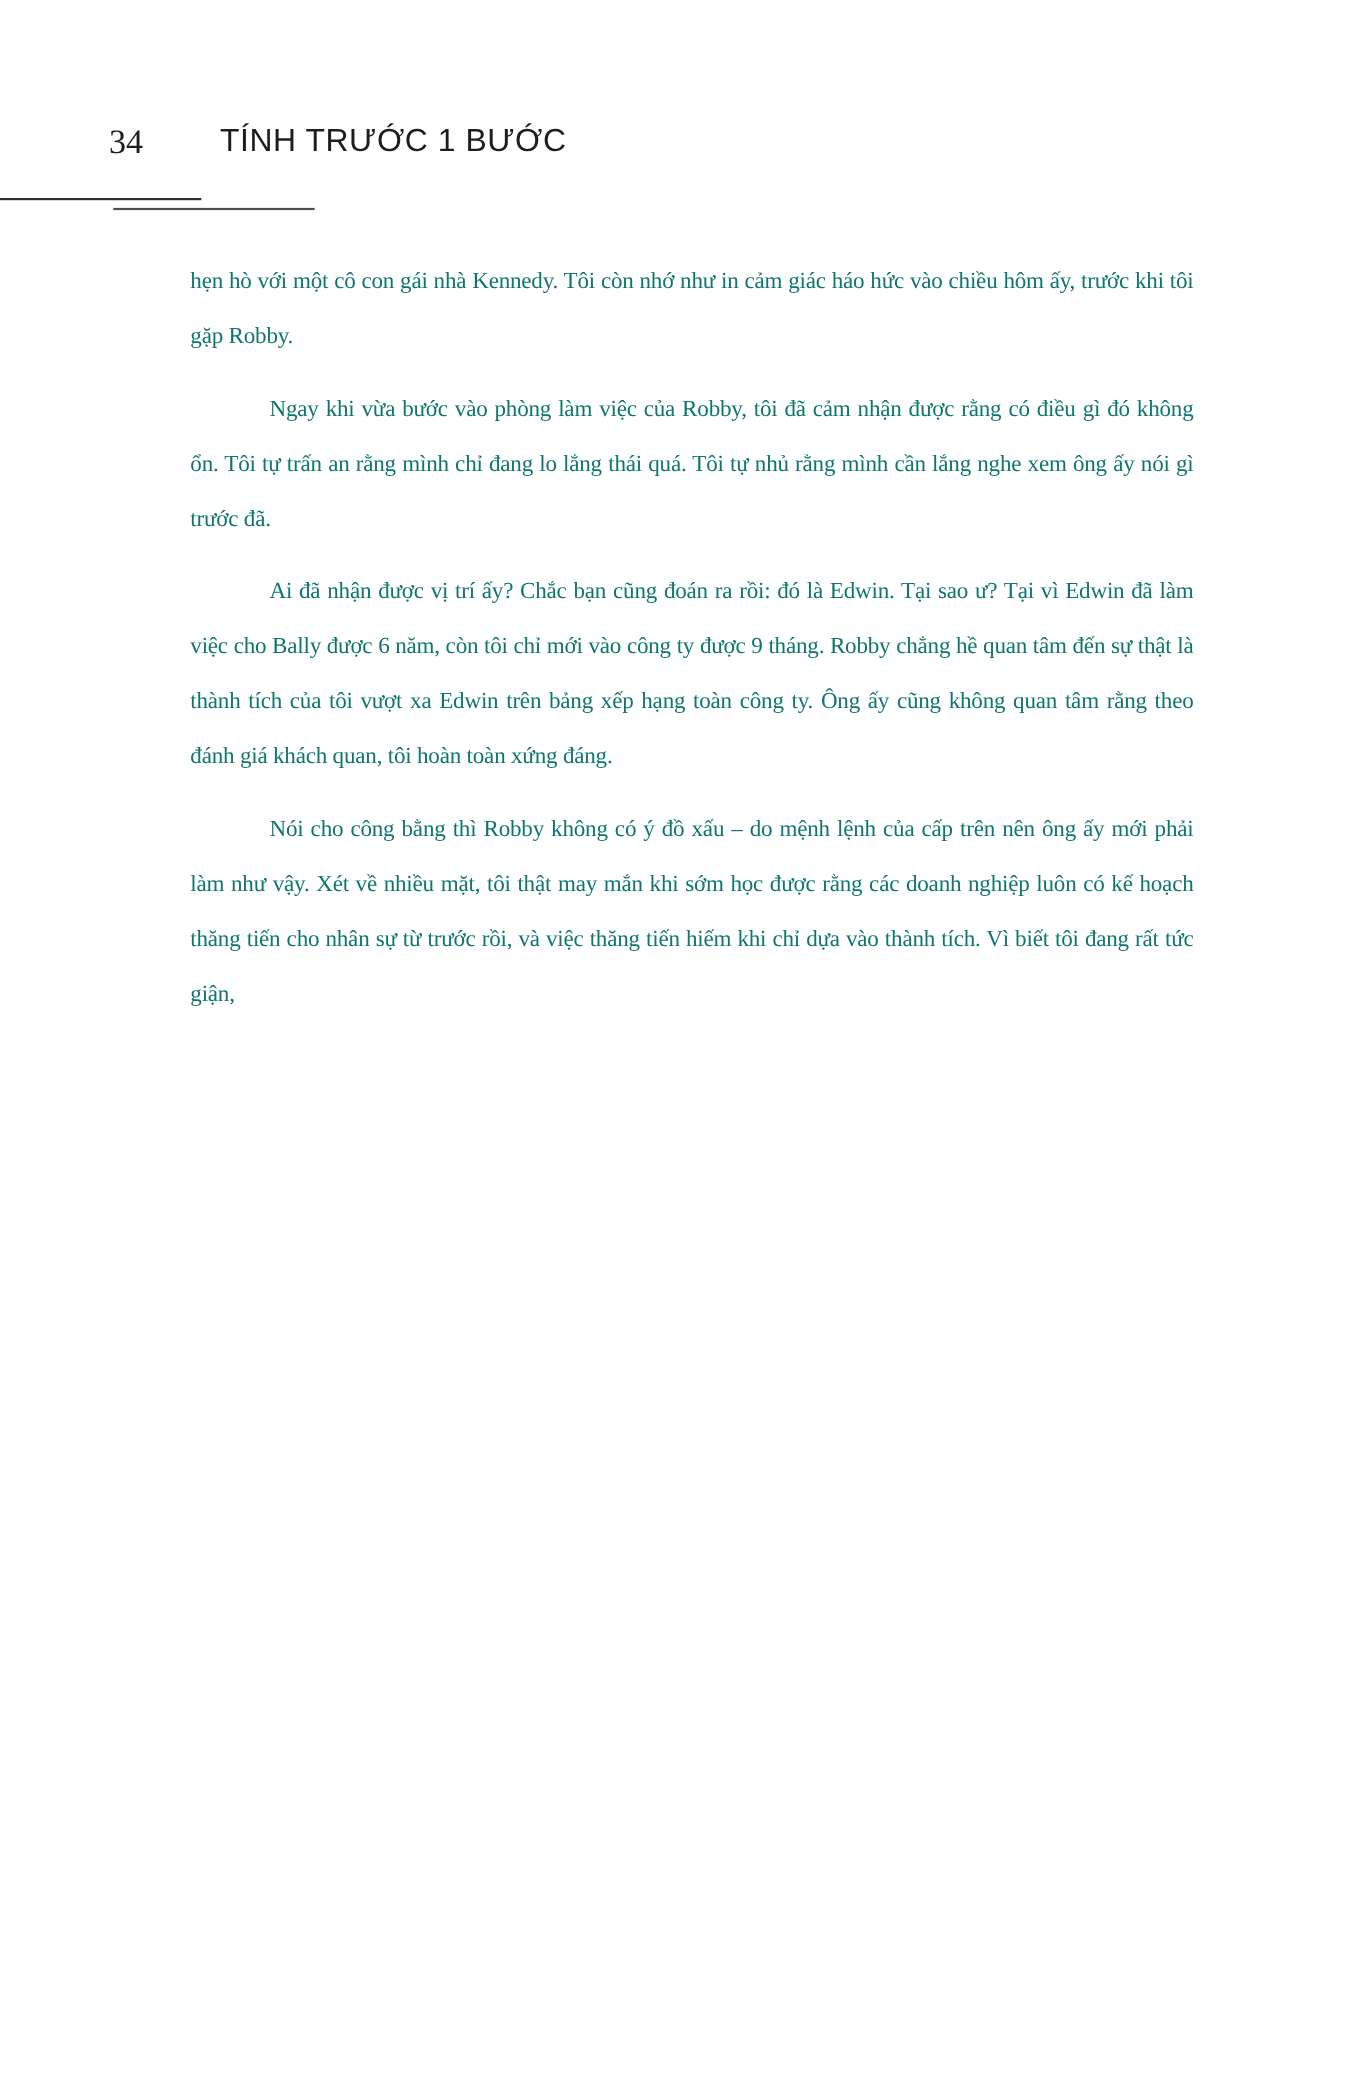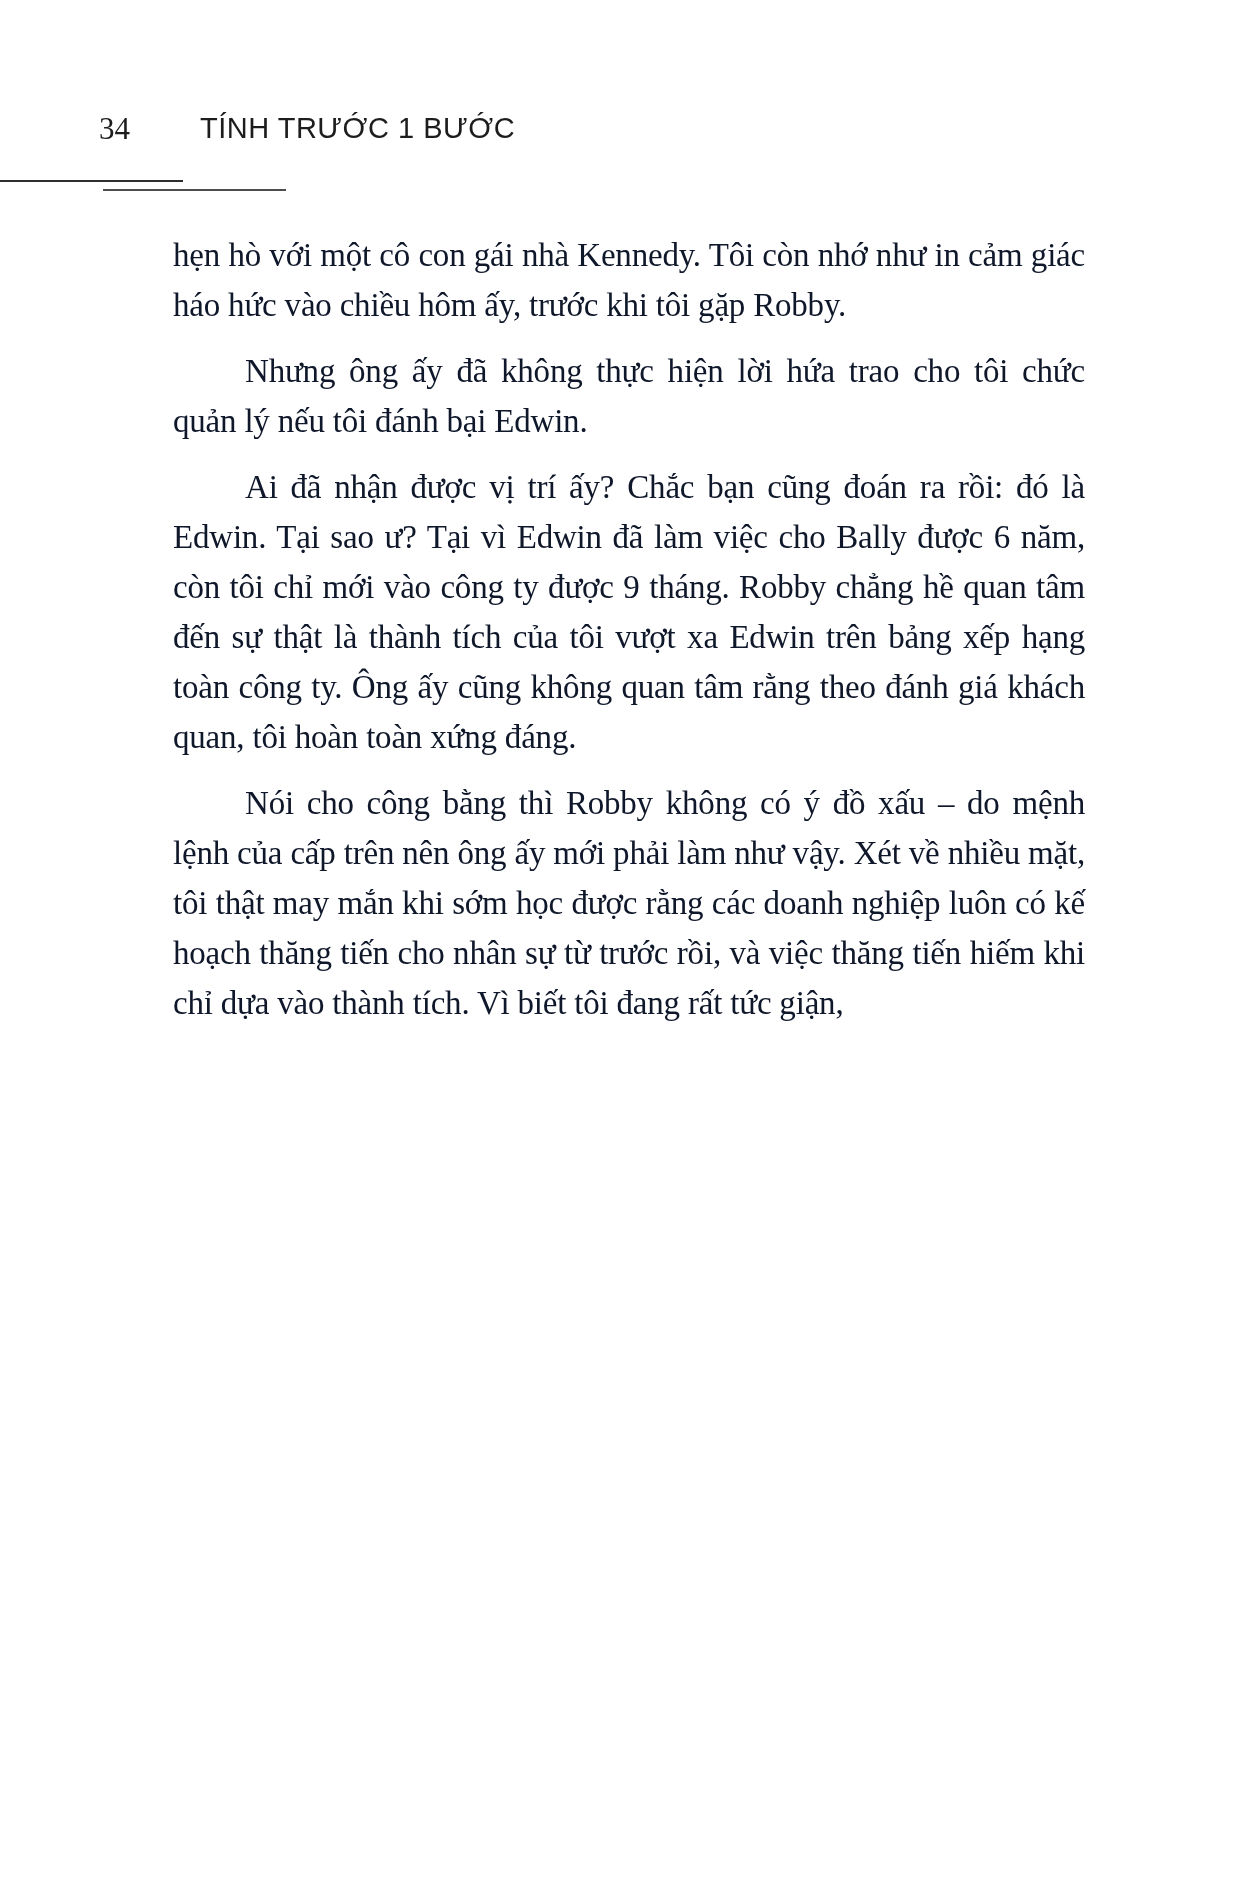--- a/index.html
+++ b/index.html
@@ -52,25 +52,25 @@
     width: 183px;
     background: #4e4e4e;
   }
   
   .text-block {
     position: absolute;
     left: 173px;
     top: 230px;
     width: 912px;
     font-family: "Liberation Serif", "DejaVu Serif", serif;
-    font-size: 33px;
+    font-size: 21px;
     line-height: 50px;
     letter-spacing: -0.2px;
     text-align: justify;
-    color: #0f172a;
+    color: #0f766e;
   }
   .para {
     margin: 0 0 16px 0;
     text-indent: 72px;
   }
   .para.no-indent {
     text-indent: 0;
   }
 </style>
 </head>
@@ -80,18 +80,18 @@
 
   <header>
     <span class="page-num">34</span>
     <span class="running-title">TÍNH TRƯỚC 1 BƯỚC</span>
     <div class="rule rule-1"></div>
     <div class="rule rule-2"></div>
   </header>
 
   <main class="text-block">
     <p class="para no-indent">hẹn hò với một cô con gái nhà Kennedy. Tôi còn nhớ như in cảm giác háo hức vào chiều hôm ấy, trước khi tôi gặp Robby.</p>
-    <p class="para">Nhưng ông ấy đã không thực hiện lời hứa trao cho tôi chức quản lý nếu tôi đánh bại Edwin.</p>
+    <p class="para">Ngay khi vừa bước vào phòng làm việc của Robby, tôi đã cảm nhận được rằng có điều gì đó không ổn. Tôi tự trấn an rằng mình chỉ đang lo lắng thái quá. Tôi tự nhủ rằng mình cần lắng nghe xem ông ấy nói gì trước đã.</p>
     <p class="para">Ai đã nhận được vị trí ấy? Chắc bạn cũng đoán ra rồi: đó là Edwin. Tại sao ư? Tại vì Edwin đã làm việc cho Bally được 6 năm, còn tôi chỉ mới vào công ty được 9 tháng. Robby chẳng hề quan tâm đến sự thật là thành tích của tôi vượt xa Edwin trên bảng xếp hạng toàn công ty. Ông ấy cũng không quan tâm rằng theo đánh giá khách quan, tôi hoàn toàn xứng đáng.</p>
     <p class="para">Nói cho công bằng thì Robby không có ý đồ xấu – do mệnh lệnh của cấp trên nên ông ấy mới phải làm như vậy. Xét về nhiều mặt, tôi thật may mắn khi sớm học được rằng các doanh nghiệp luôn có kế hoạch thăng tiến cho nhân sự từ trước rồi, và việc thăng tiến hiếm khi chỉ dựa vào thành tích. Vì biết tôi đang rất tức giận,</p>
   </main>
 
 </div>
 
 </body></html>

